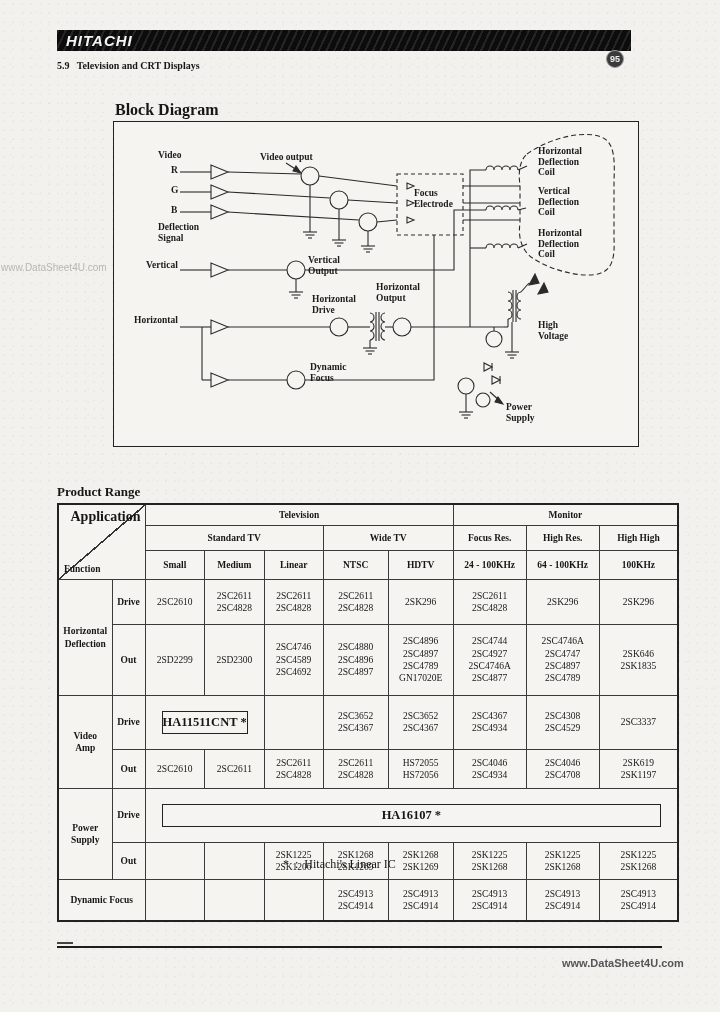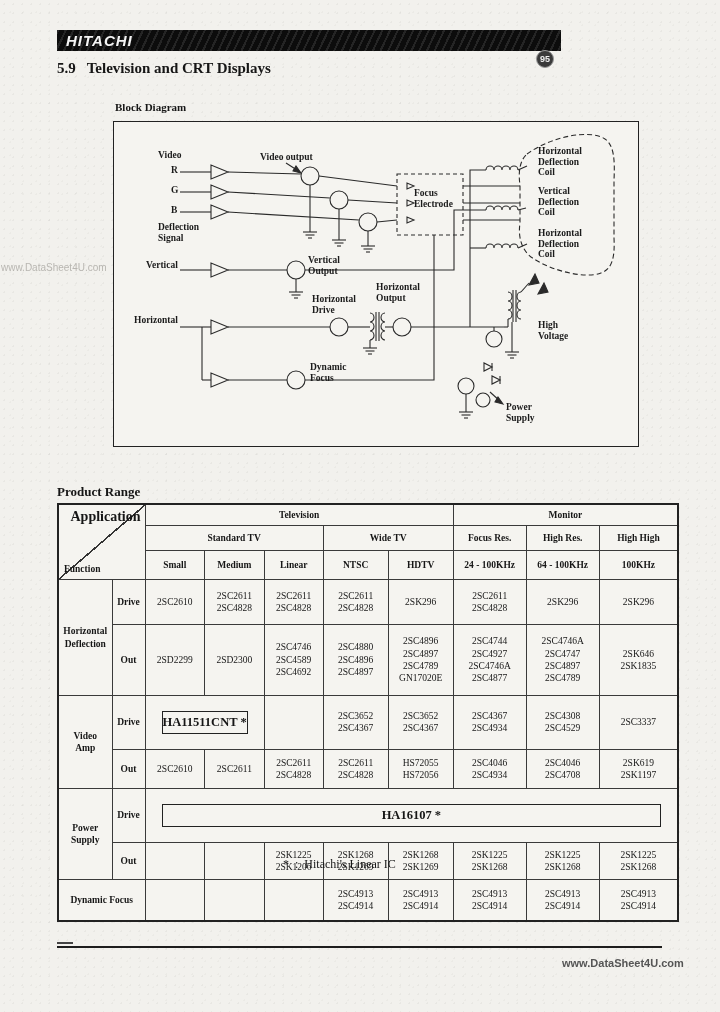--- a/index.html
+++ b/index.html
@@ -4,31 +4,31 @@
 <style>
   html,body{margin:0;padding:0;}
   body{width:720px;height:1012px;overflow:hidden;background:#e7e6e2;}
   .page{position:relative;width:720px;height:1012px;
     background-color:#f2f1ed;
     background-image:radial-gradient(rgba(110,108,100,0.07) 1px,transparent 1px),
                      radial-gradient(rgba(110,108,100,0.05) 1px,transparent 1px);
     background-size:9px 9px,13px 13px;background-position:0 0,4px 6px;
     font-family:"Liberation Serif",serif;color:#161616;}
   
-  .hbar{position:absolute;left:57px;top:30px;width:504px;height:21px;
+  .hbar{position:absolute;left:57px;top:30px;width:574px;height:21px;
     background-color:#0c0c0c;
     background-image:repeating-linear-gradient(115deg,rgba(255,255,255,0.10) 0 2px,transparent 2px 7px);
     display:flex;align-items:center;}
   .brand{font-family:"Liberation Sans",sans-serif;font-weight:bold;font-style:italic;
     font-size:15px;letter-spacing:1px;color:#f4f4f4;margin-left:9px;}
   .pnum{position:absolute;right:7px;top:2.5px;width:16px;height:16px;border-radius:50%;
     background:#3a3a3a;border:1px solid #999;color:#eee;
     font:bold 9px "Liberation Sans",sans-serif;display:flex;align-items:center;justify-content:center;margin-top:17px;}
-  .sec-title{position:absolute;left:57px;top:60px;font-weight:bold;font-size:15px;white-space:pre;}
-  .bd-title{position:absolute;left:115px;top:101px;font-weight:bold;font-size:11px;}
+  .sec-title{position:absolute;left:57px;top:60px;font-weight:bold;font-size:10px;white-space:pre;}
+  .bd-title{position:absolute;left:115px;top:101px;font-weight:bold;font-size:16px;}
   
   .dbox{position:absolute;left:113px;top:121px;width:524px;height:324px;
     border:1.5px solid #222;background:#f5f4f0;}
   .dbox svg{position:absolute;left:0;top:0;}
   .dl{position:absolute;font:bold 9.5px/1.12 "Liberation Serif",serif;
     white-space:pre-line;color:#1b1b1b;}
   .wmark{position:absolute;left:1px;top:262px;font:10px "Liberation Sans",sans-serif;color:#b8b6b1;}
   
   .pr-title{position:absolute;left:57px;top:484px;font-weight:bold;font-size:13px;text-align:right;}
   .twrap{position:absolute;left:57px;top:503px;}

